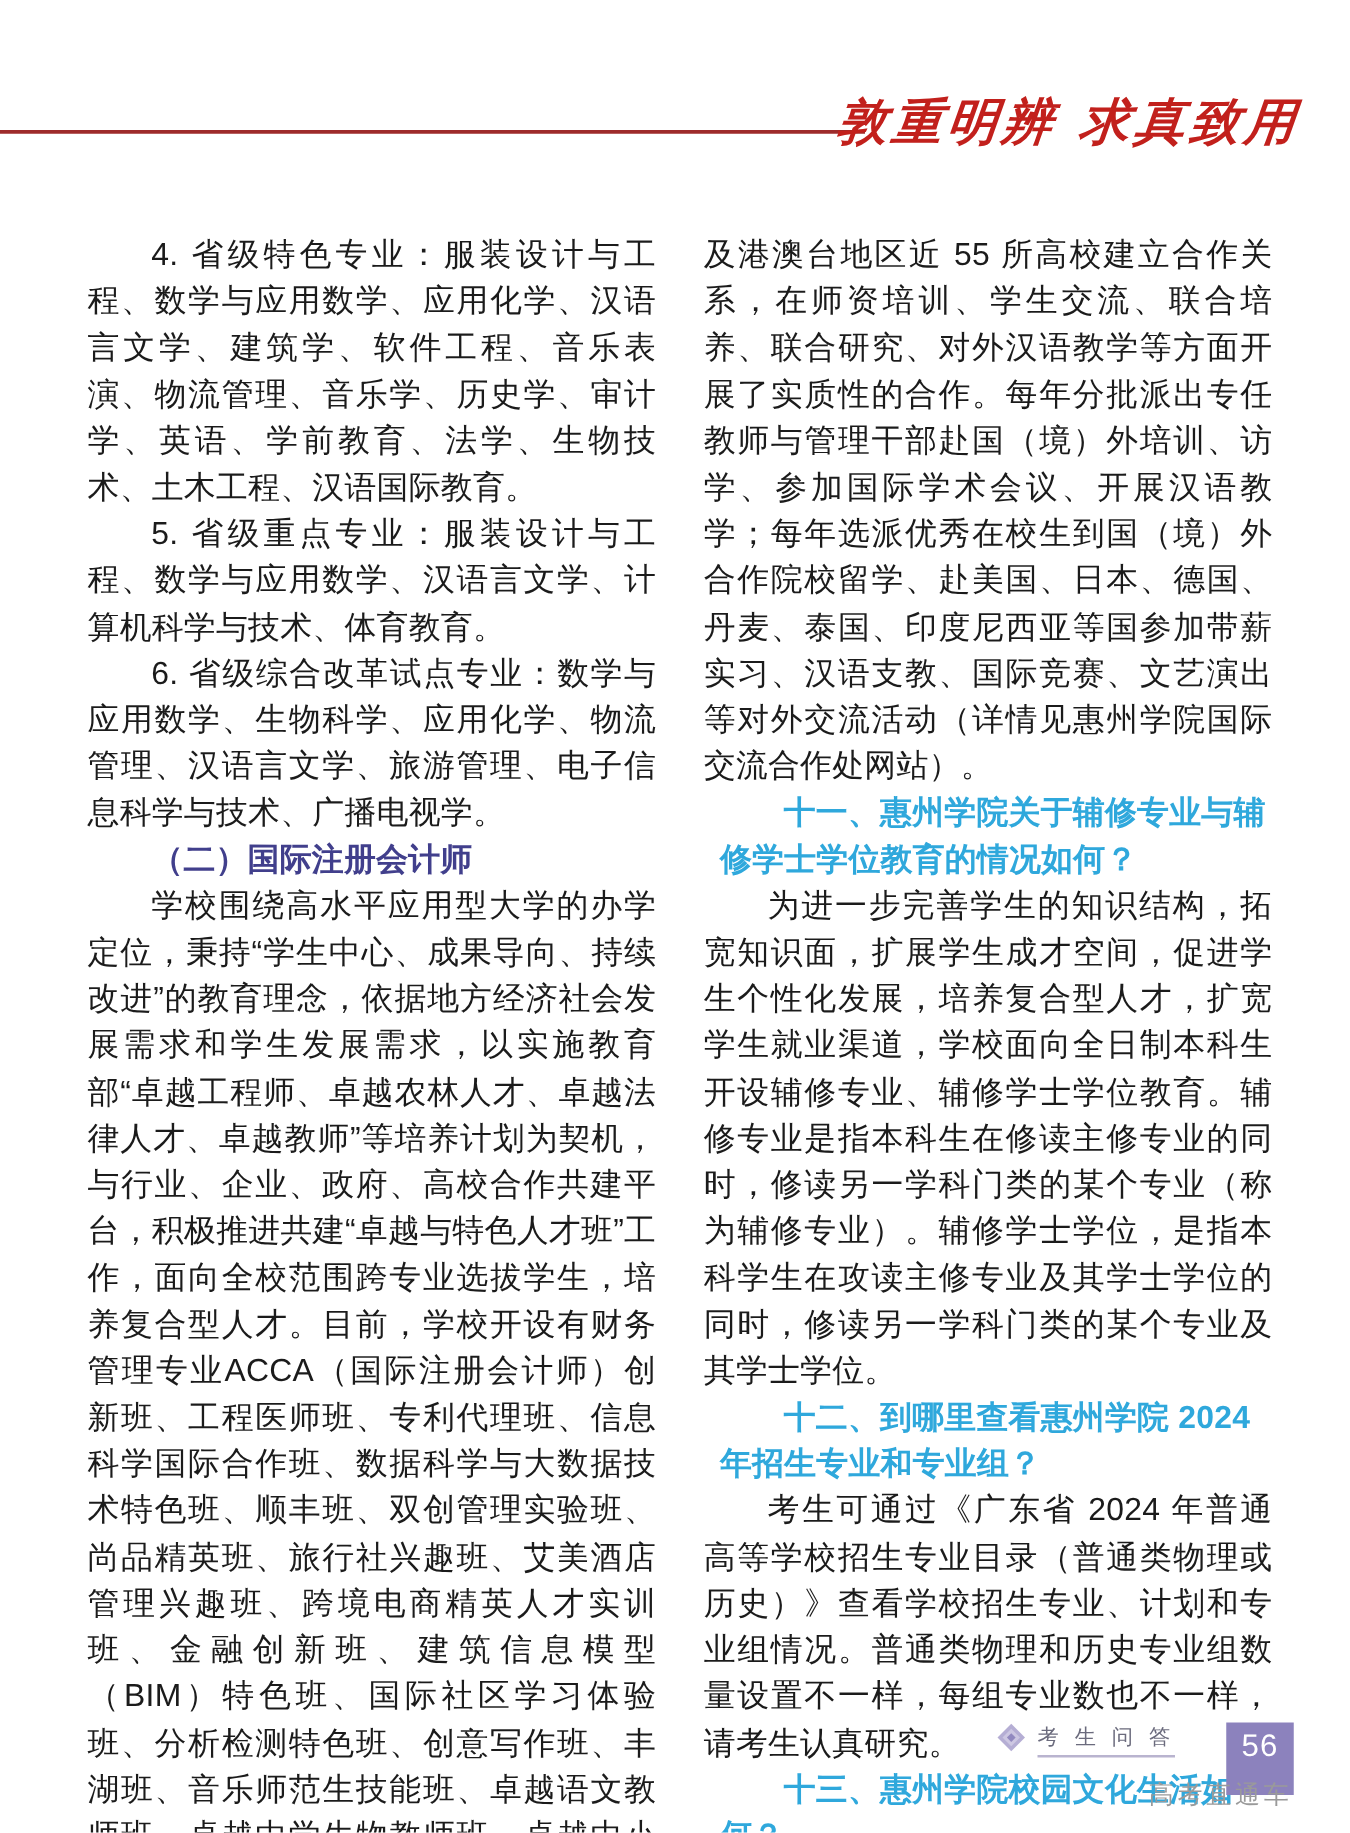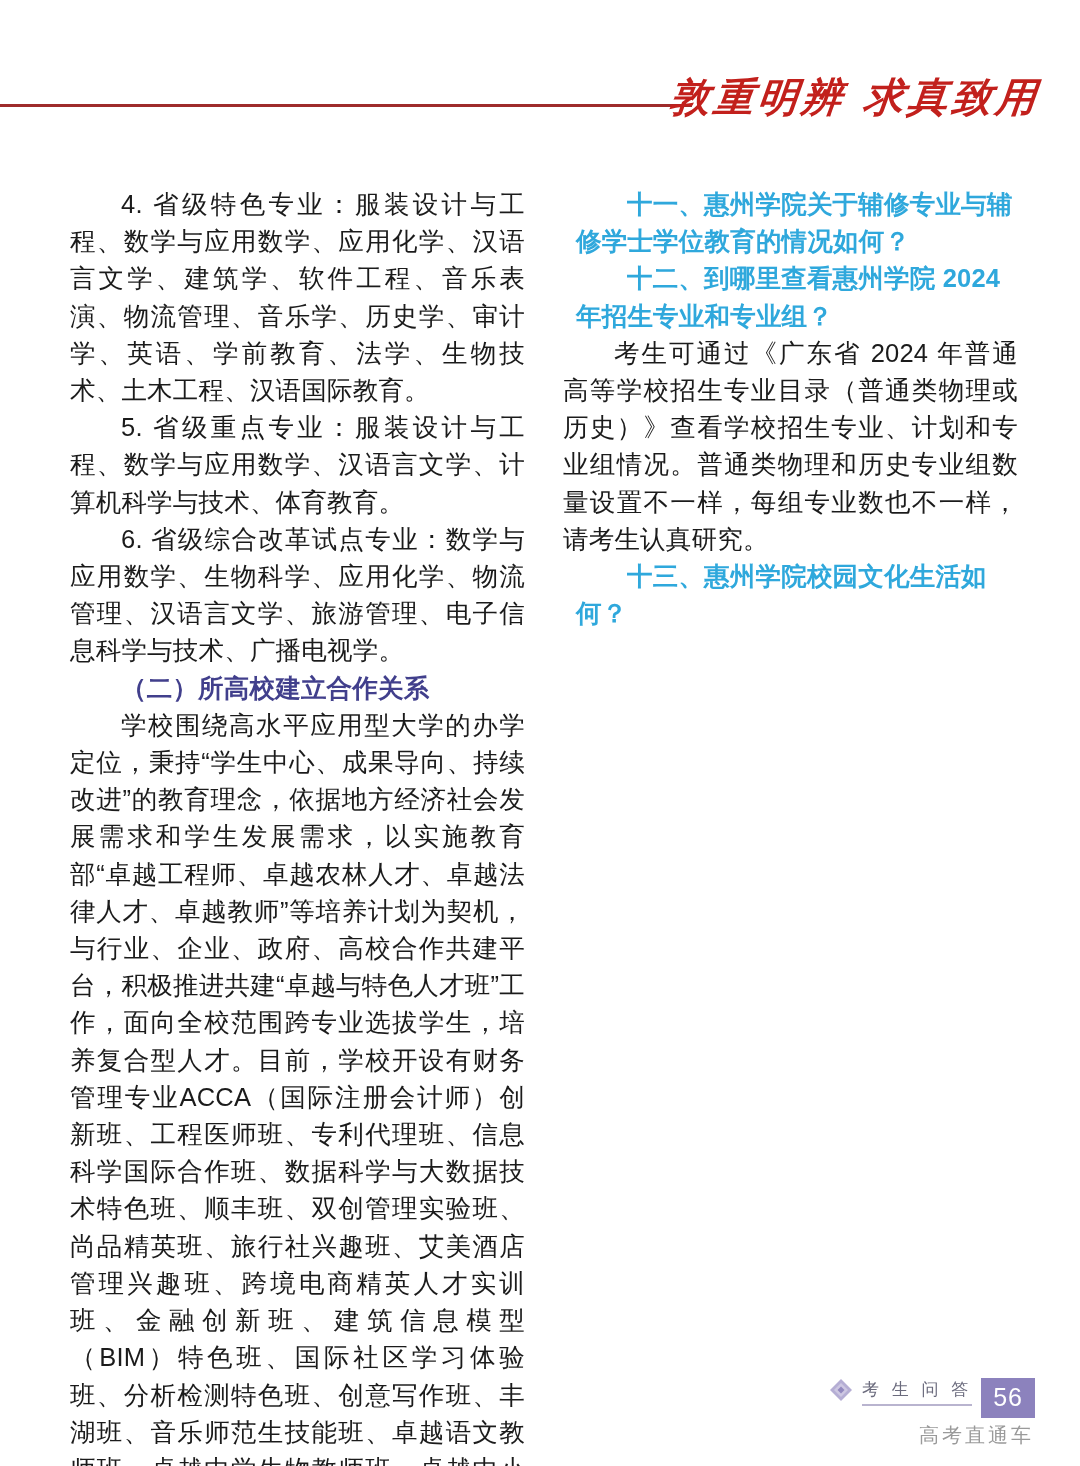--- a/index.html
+++ b/index.html
@@ -114,22 +114,23 @@
     letter-spacing: 4px;
     border-bottom: 2px solid #b9b4cf;
     padding-bottom: 3px;
     white-space: nowrap;
   }
   .footer-pagenum {
     background: #8c82bd;
     color: #ffffff;
     font-size: 25px;
     line-height: 1;
-    padding: 7px 12px 8px 12px;
+    padding: 7px 12px 26px 12px;
     letter-spacing: 1px;
+    margin-left: 32px;
   }
   .footer-watermark {
     position: absolute;
     right: 46px;
     top: 46px;
     font-size: 20px;
     color: #9a9a9a;
     letter-spacing: 3px;
     white-space: nowrap;
   }
@@ -140,25 +141,27 @@
 <div class="page-header">
   <div class="header-rule"></div>
   <div class="header-motto">敦重明辨 求真致用</div>
 </div>
 
 <div class="columns">
   <div class="column col-left" id="col-left">
       <p class="body-text">4. 省级特色专业：服装设计与工程、数学与应用数学、应用化学、汉语言文学、建筑学、软件工程、音乐表演、物流管理、音乐学、历史学、审计学、英语、学前教育、法学、生物技术、土木工程、汉语国际教育。</p>
       <p class="body-text">5. 省级重点专业：服装设计与工程、数学与应用数学、汉语言文学、计算机科学与技术、体育教育。</p>
       <p class="body-text">6. 省级综合改革试点专业：数学与应用数学、生物科学、应用化学、物流管理、汉语言文学、旅游管理、电子信息科学与技术、广播电视学。</p>
-      <h3 class="heading indigo">（二）所高校建立合作关系</h3>
+      <h3 class="heading indigo">（二）国际注册会计师</h3>
       <p class="body-text">学校围绕高水平应用型大学的办学定位，秉持“学生中心、成果导向、持续改进”的教育理念，依据地方经济社会发展需求和学生发展需求，以实施教育部“卓越工程师、卓越农林人才、卓越法律人才、卓越教师”等培养计划为契机，与行业、企业、政府、高校合作共建平台，积极推进共建“卓越与特色人才班”工作，面向全校范围跨专业选拔学生，培养复合型人才。目前，学校开设有财务管理专业ACCA（国际注册会计师）创新班、工程医师班、专利代理班、信息科学国际合作班、数据科学与大数据技术特色班、顺丰班、双创管理实验班、尚品精英班、旅行社兴趣班、艾美酒店管理兴趣班、跨境电商精英人才实训班、金融创新班、建筑信息模型（BIM）特色班、国际社区学习体验班、分析检测特色班、创意写作班、丰湖班、音乐师范生技能班、卓越语文教师班、卓越中学生物教师班、卓越中小学数学教师班、卓越幼儿园教师班、卓越英语教师班、卓越物理教师班、服装卓越人才特色班、卓越美术教师班、卓越化学教师班、卓越中小学体育教师班、卓越地理科学教师班、卓越电子工程师人才培养特色班、电气工程及其自动化卓越工程师班、卓越产品设计师班等 45 个跨专业“卓越与特色人才班”。</p>
     </div>
   <div class="column col-right" id="col-right">
+      <p class="body-text no-indent">及港澳台地区近 55 所高校建立合作关系，在师资培训、学生交流、联合培养、联合研究、对外汉语教学等方面开展了实质性的合作。每年分批派出专任教师与管理干部赴国（境）外培训、访学、参加国际学术会议、开展汉语教学；每年选派优秀在校生到国（境）外合作院校留学、赴美国、日本、德国、丹麦、泰国、印度尼西亚等国参加带薪实习、汉语支教、国际竞赛、文艺演出等对外交流活动（详情见惠州学院国际交流合作处网站）。</p>
       <h3 class="heading cyan">十一、惠州学院关于辅修专业与辅修学士学位教育的情况如何？</h3>
+      <p class="body-text">为进一步完善学生的知识结构，拓宽知识面，扩展学生成才空间，促进学生个性化发展，培养复合型人才，扩宽学生就业渠道，学校面向全日制本科生开设辅修专业、辅修学士学位教育。辅修专业是指本科生在修读主修专业的同时，修读另一学科门类的某个专业（称为辅修专业）。辅修学士学位，是指本科学生在攻读主修专业及其学士学位的同时，修读另一学科门类的某个专业及其学士学位。</p>
       <h3 class="heading cyan">十二、到哪里查看惠州学院 2024 年招生专业和专业组？</h3>
       <p class="body-text">考生可通过《广东省 2024 年普通高等学校招生专业目录（普通类物理或历史）》查看学校招生专业、计划和专业组情况。普通类物理和历史专业组数量设置不一样，每组专业数也不一样，请考生认真研究。</p>
       <h3 class="heading cyan">十三、惠州学院校园文化生活如何？</h3>
     </div>
 </div>
 
 <div class="page-footer">
   <div class="footer-badge-group">
     <svg class="footer-diamond" viewBox="0 0 24 24">
       <polygon points="12,1 23,12 12,23 1,12" fill="#b5aed4"></polygon>

